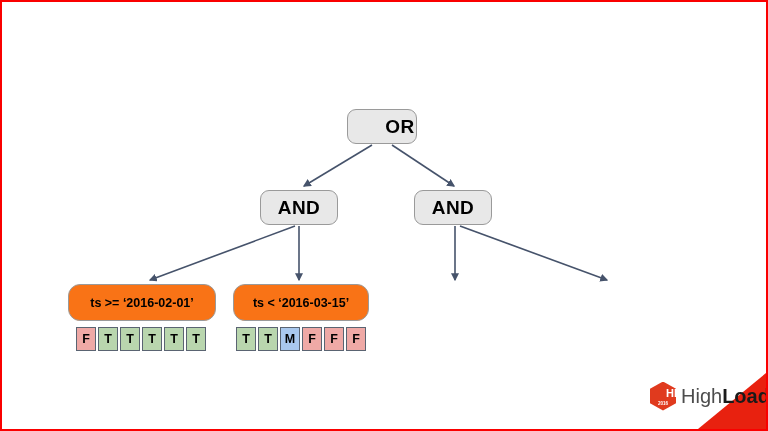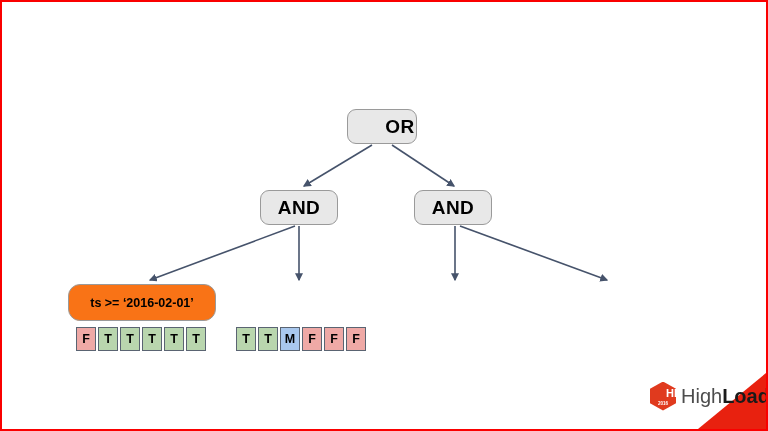--- a/index.html
+++ b/index.html
@@ -185,20 +185,21 @@
   </svg>
 
   <div class="op-node" id="node-or">OR</div>
 
   <div class="op-node" id="node-and-left">AND</div>
 
   <div class="op-node" id="node-and-right">AND</div>
 
   <div class="leaf-node" id="leaf-0">ts &gt;= ‘2016-02-01’</div>
 
+  <div class="leaf-node" id="leaf-1">ts &lt; ‘2016-03-15’</div>
 
 
 
   <div class="cell-strip" id="strip-0">
     <div class="cell v-f">F</div>
     <div class="cell v-t">T</div>
     <div class="cell v-t">T</div>
     <div class="cell v-t">T</div>
     <div class="cell v-t">T</div>
     <div class="cell v-t">T</div>

